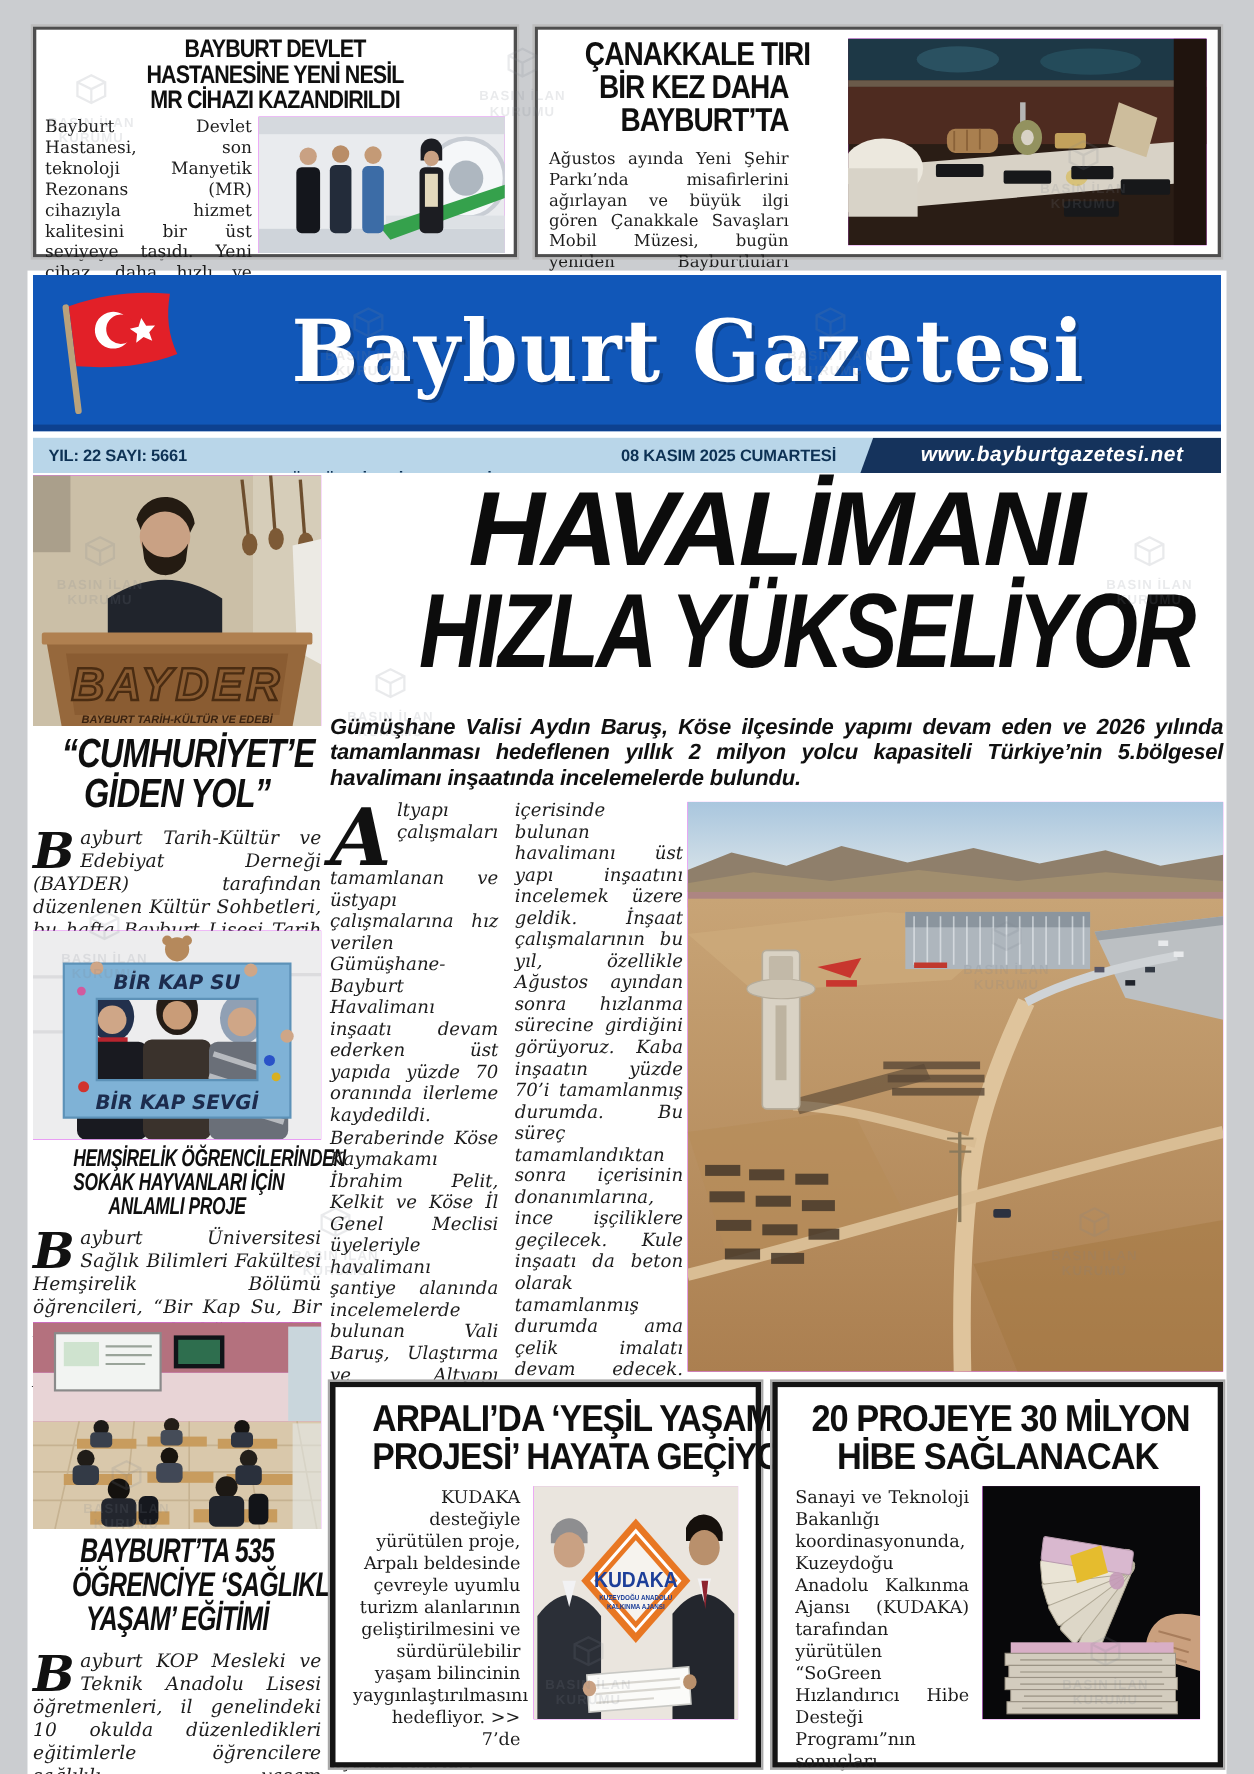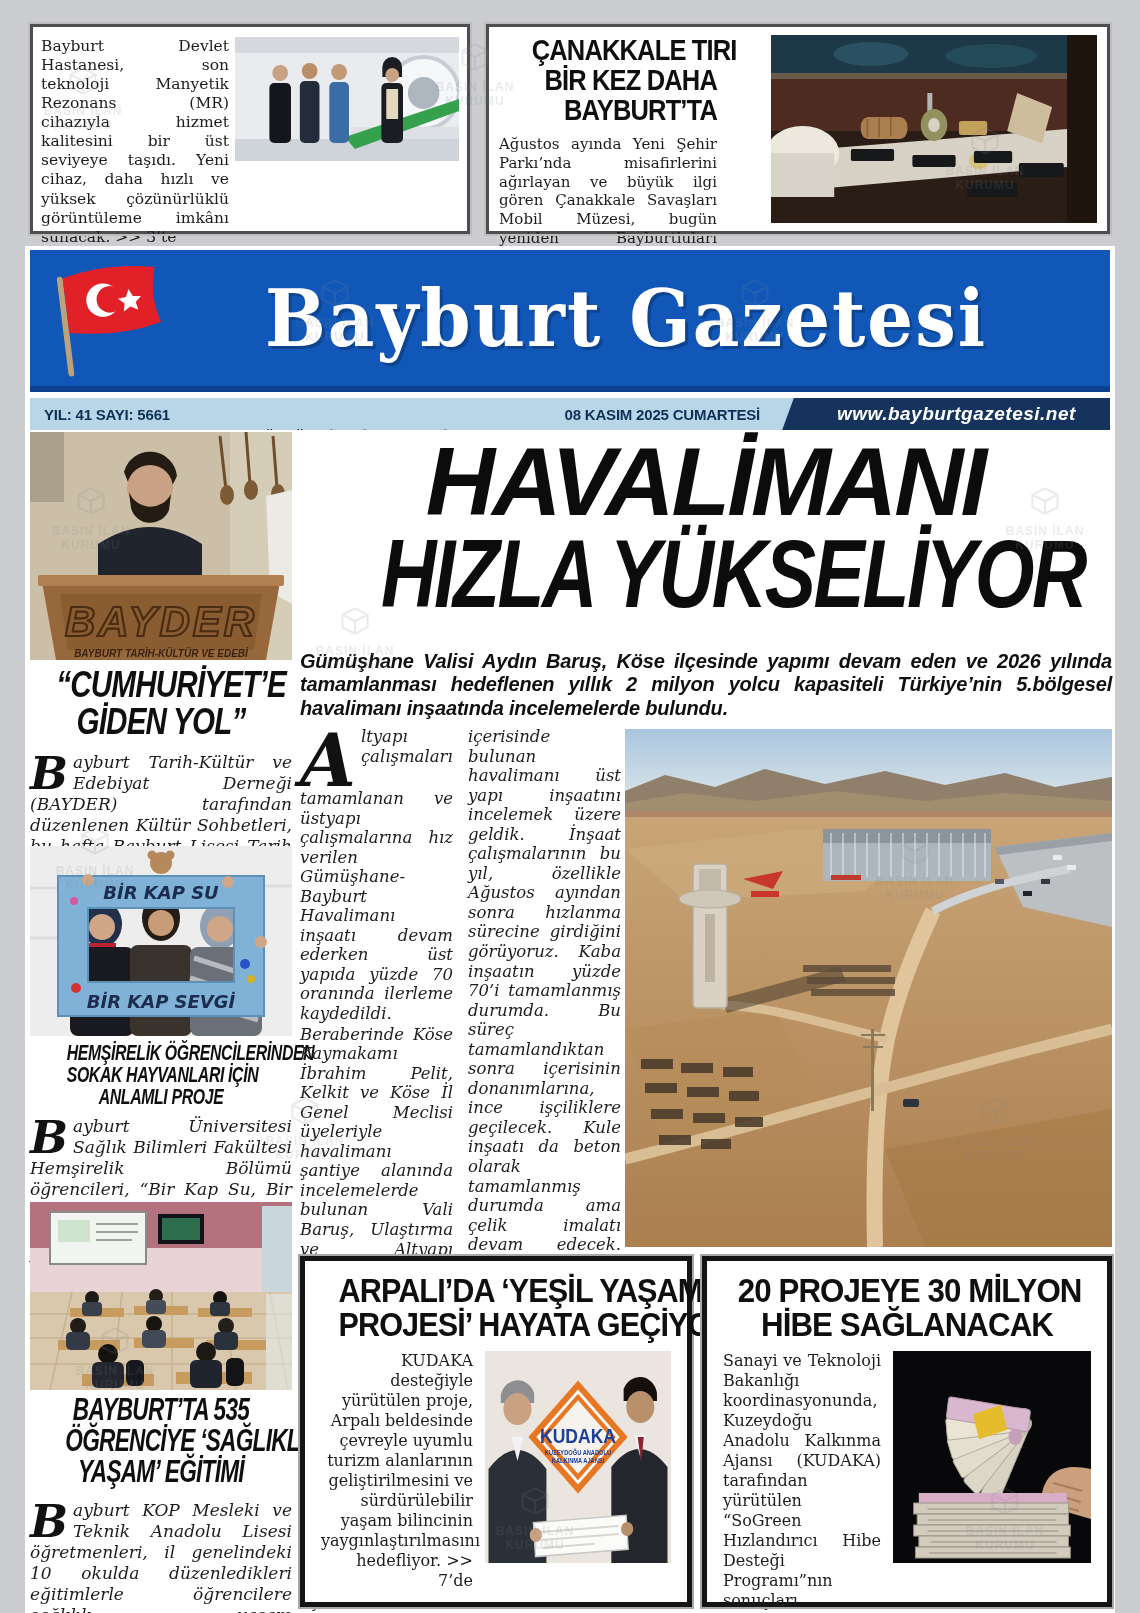--- a/index.html
+++ b/index.html
@@ -53,21 +53,21 @@
   .infobar{position:absolute;left:30px;top:398px;width:1080px;height:32px;background:#b9d6e9;
            display:flex;align-items:center;overflow:hidden;z-index:2;
            font-weight:700;font-size:15px;color:#0d3154;letter-spacing:-.2px;}
   .infobar .ii{margin-left:14px;} .infobar .pi{margin-left:24px;margin-top:44px;} .infobar .dt{margin-left:44px;}
   .site-wrap{position:absolute;right:-14px;top:0;height:32px;width:336px;background:#15335c;
              transform:skewX(-20deg);display:flex;align-items:center;justify-content:center;}
   .site-wrap span{transform:skewX(20deg);font-style:italic;font-weight:700;font-size:19px;color:#fff;letter-spacing:.5px;}
 
   
   .lr{left:30px;width:262px;}
-  .ph{overflow:hidden;background:#ef4444;}
+  .ph{overflow:hidden;background:#d946ef;}
   .ph svg{display:block;width:100%;height:100%;}
   .hl-c{text-align:center;}
   .lr-body{font-size:17px;line-height:1.24;}
 
   
   .mh{left:300px;top:436px;width:810px;text-align:center;}
   .mh .line{font-family:"Liberation Sans",sans-serif;font-weight:700;color:#0c0c0c;
             font-size:96px;line-height:.96;letter-spacing:-3px;}
   .standfirst{left:300px;top:650px;width:812px;font-weight:700;font-size:20px;line-height:1.17;
               color:#101010;text-align:justify;letter-spacing:-.2px;}
@@ -89,20 +89,25 @@
   .bb2 .body{width:158px;font-size:16px;line-height:1.25;text-align:justify;}
   .bb-photo{flex:1;margin-left:12px;height:212px;}
 </style>
 </head>
 <body>
 
 <div class="page">
   <div class="sheet"></div>
 
   <div class="topbox tb1">
+    <div class="hl hl-c">
+      <span class="sqz s85">BAYBURT DEVLET</span>
+      <span class="sqz s85">HASTANESİNE YENİ NESİL</span>
+      <span class="sqz s85">MR CİHAZI KAZANDIRILDI</span>
+    </div>
     <div class="tb1-row">
       <p class="body serif just">Bayburt Devlet Hastanesi, son teknoloji Manyetik Rezonans (MR) cihazıyla hizmet kalitesini bir üst seviyeye taşıdı. Yeni cihaz, daha hızlı ve yüksek çözünürlüklü görüntüleme imkânı sunacak. &gt;&gt; 3’te</p>
       <div class="photo ph">
         <svg viewBox="0 0 228 124" preserveAspectRatio="none">
           <rect width="228" height="124" fill="#e9ebee"></rect>
           <rect width="228" height="16" fill="#d5d9de"></rect>
           <rect y="102" width="228" height="22" fill="#cfd4da"></rect>
           <circle cx="192" cy="56" r="36" fill="#f5f7f9" stroke="#c8cdd4" stroke-width="4"></circle>
           <circle cx="192" cy="56" r="16" fill="#aeb7c0"></circle>
           <rect x="118" y="90" width="110" height="12" fill="#dde1e5"></rect>
@@ -168,21 +173,21 @@
         <rect x="18" y="14" width="6" height="102" rx="3" fill="#b9a27c"></rect>
         <path d="M24 16 C60 8 90 10 118 16 C112 36 112 54 118 72 C86 80 56 78 24 72 Z" fill="#e22028"></path>
         <circle cx="62" cy="43" r="17" fill="#ffffff"></circle>
         <circle cx="69" cy="43" r="13.5" fill="#e22028"></circle>
         <path d="M89 35 l3.6 7.6 8.2 .9 -6.1 5.5 1.8 8 -7.5 -4.3 -7.4 4.3 1.8 -8 -6.1 -5.5 8.2 -.9 z" fill="#ffffff"></path>
       </g>
     </svg>
     <div class="mast-title">Bayburt Gazetesi</div>
   </div>
   <div class="infobar">
-    <span class="ii">YIL: 41 SAYI:  5661</span>
+    <span class="ii">YIL: 22 SAYI:  5661</span>
     <span class="pi">VASIFLI GÜNLÜK SİYASİ GAZETE  FİYATI: 5 TL.</span>
     <span class="dt">08 KASIM 2025 CUMARTESİ</span>
     <div class="site-wrap">
       <span>www.bayburtgazetesi.net</span>
     </div>
   </div>
 
   <div class="abs lr ph" style="top:432px;height:228px;">
     <svg viewBox="0 0 262 228" preserveAspectRatio="none">
       <rect width="262" height="228" fill="#cbbfa7"></rect>

